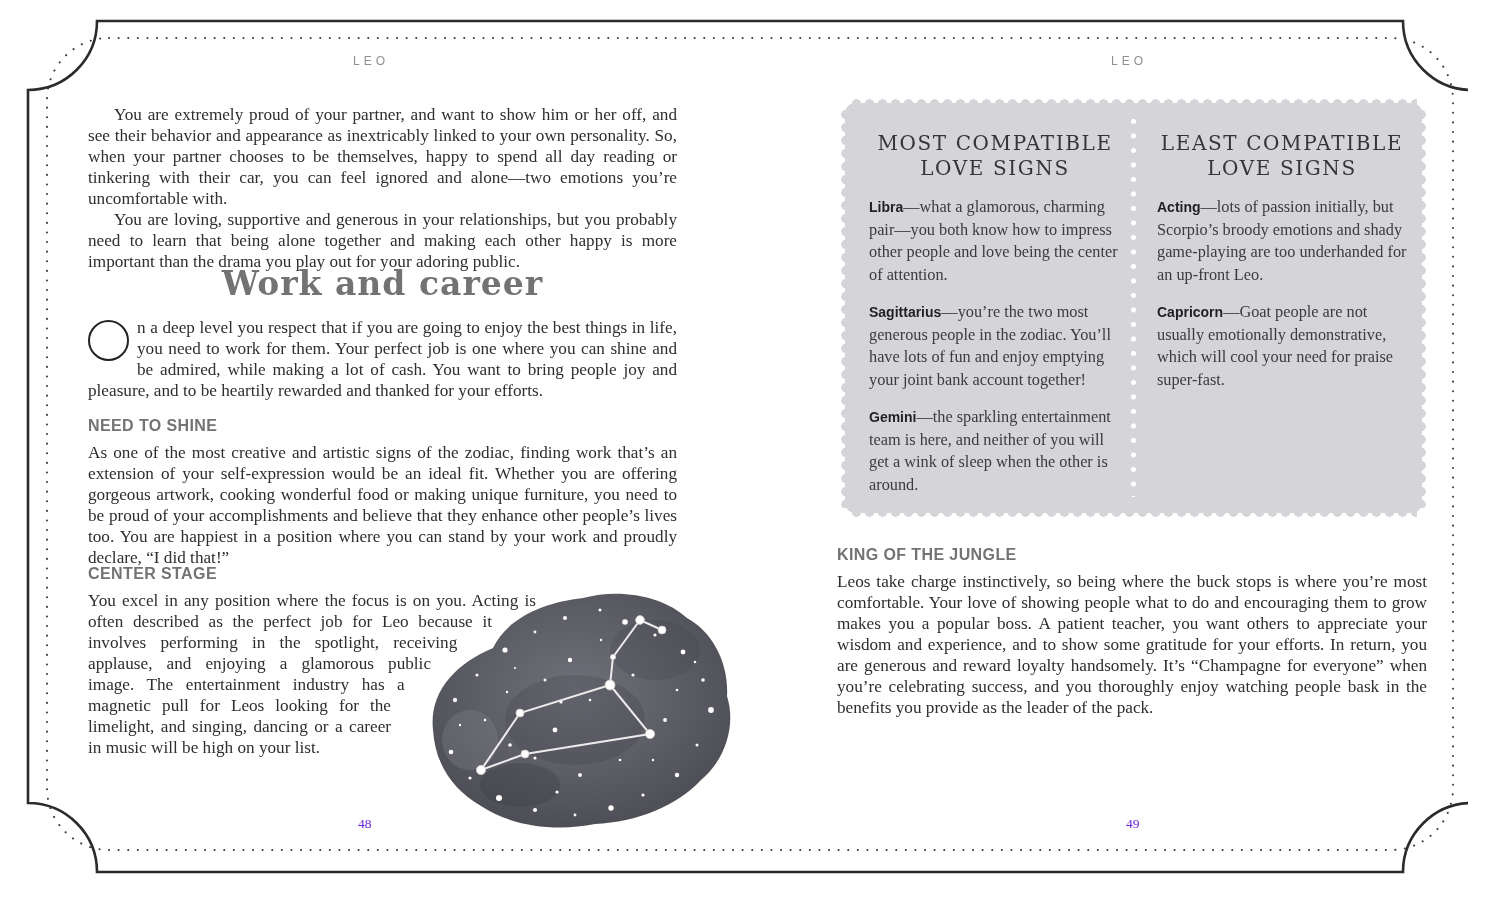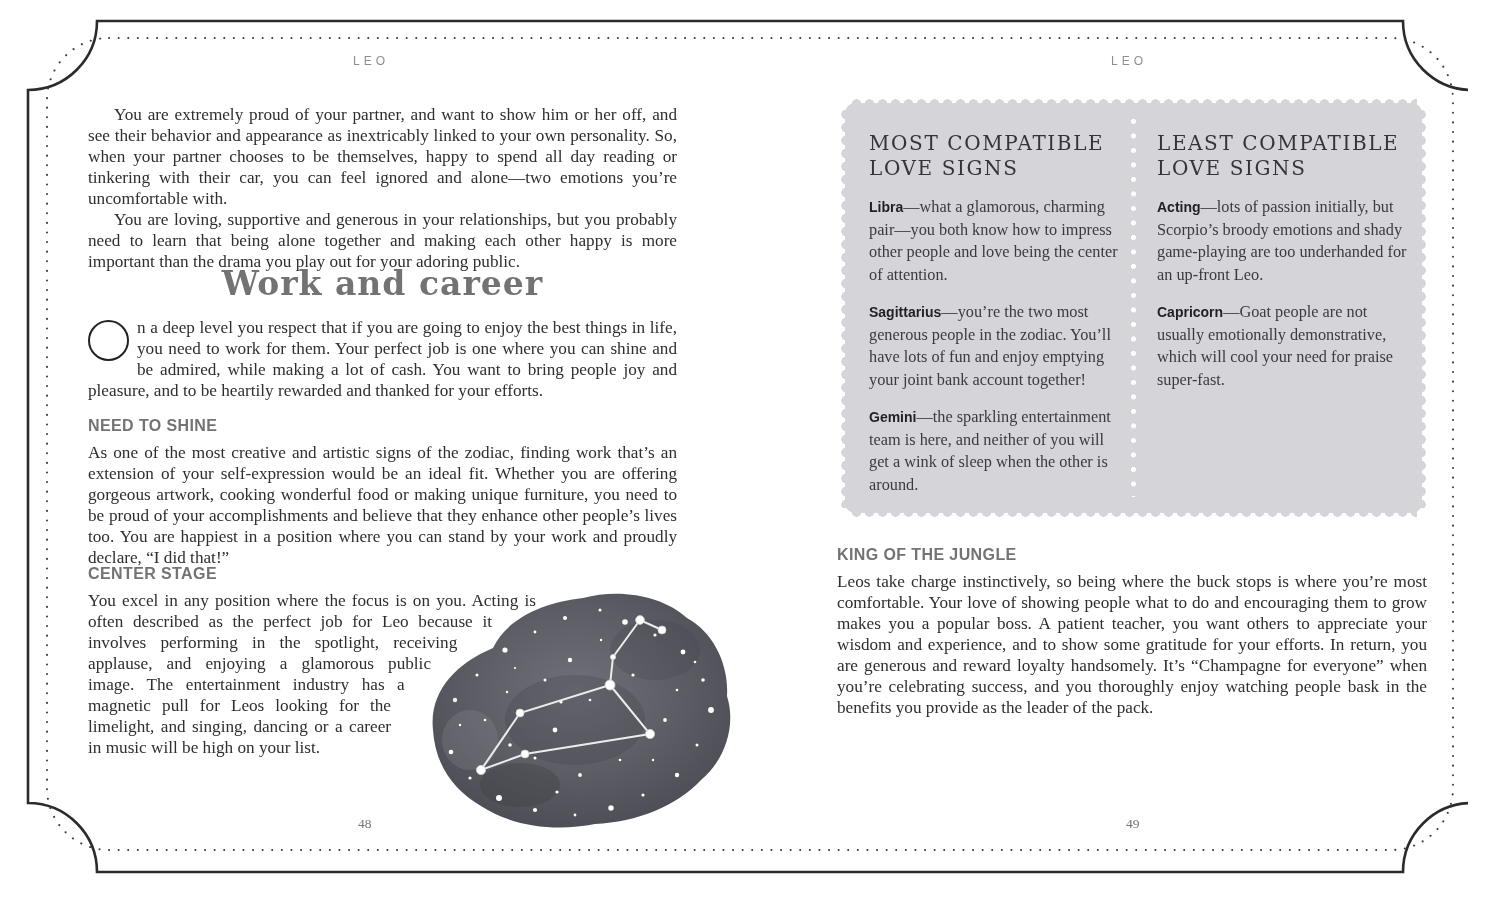--- a/index.html
+++ b/index.html
@@ -9,21 +9,21 @@
   }
   .frame-svg { position:absolute; left:0; top:0; }
 
   .running-head {
     position:absolute; top:54px; font-family:"Liberation Sans", sans-serif;
     font-size:12px; letter-spacing:4px; color:#8f8f8f; text-align:center;
   }
   .rh-left  { left:0;    width:742px; }
   .rh-right { left:758px; width:742px; }
 
-  .pagenum { position:absolute; top:816px; font-size:13.5px; color:#737373; }
+  .pagenum { position:absolute; top:816px; font-size:13.5px; color:#6d28d9; }
   .pn-left  { left:358px; }
   .pn-right { left:1126px; }
 
   
   .left-col { position:absolute; left:88px; top:104px; width:589px; }
   .body-j { font-size:17.2px; line-height:21px; text-align:justify; margin:0; }
   .indent { text-indent:26px; }
 
   .work-sec { position:absolute; top:160px; left:0; width:100%; }
   .work-title {
@@ -68,21 +68,21 @@
   .divider {
     position:absolute; left:286px; top:16px; bottom:16px; width:5px;
     background-image:radial-gradient(circle at 2.5px 2.5px, #ffffff 2.3px, rgba(255,255,255,0) 2.8px);
     background-size:5px 14.5px; background-repeat:repeat-y;
   }
   .compat-col { position:absolute; top:28px; }
   .col-most  { left:24px;  width:252px; }
   .col-least { left:312px; width:250px; }
   .box-title {
     font-family:"DejaVu Serif", serif; font-size:20px; letter-spacing:1.6px;
-    color:#34343a; line-height:25px; margin-bottom:6px;
+    text-align:center; color:#34343a; line-height:25px; margin-bottom:6px;
   }
   .entry { margin:15px 0 0 0; font-size:16.3px; line-height:22.5px; color:#3a3a40; }
   .sign  { font-family:"Liberation Sans", sans-serif; font-weight:700; font-size:14px; color:#1f1f24; }
 
   .king-sec { position:absolute; left:837px; top:546px; width:590px; }
 </style>
 </head>
 <body>
 
 <div class="spread">

